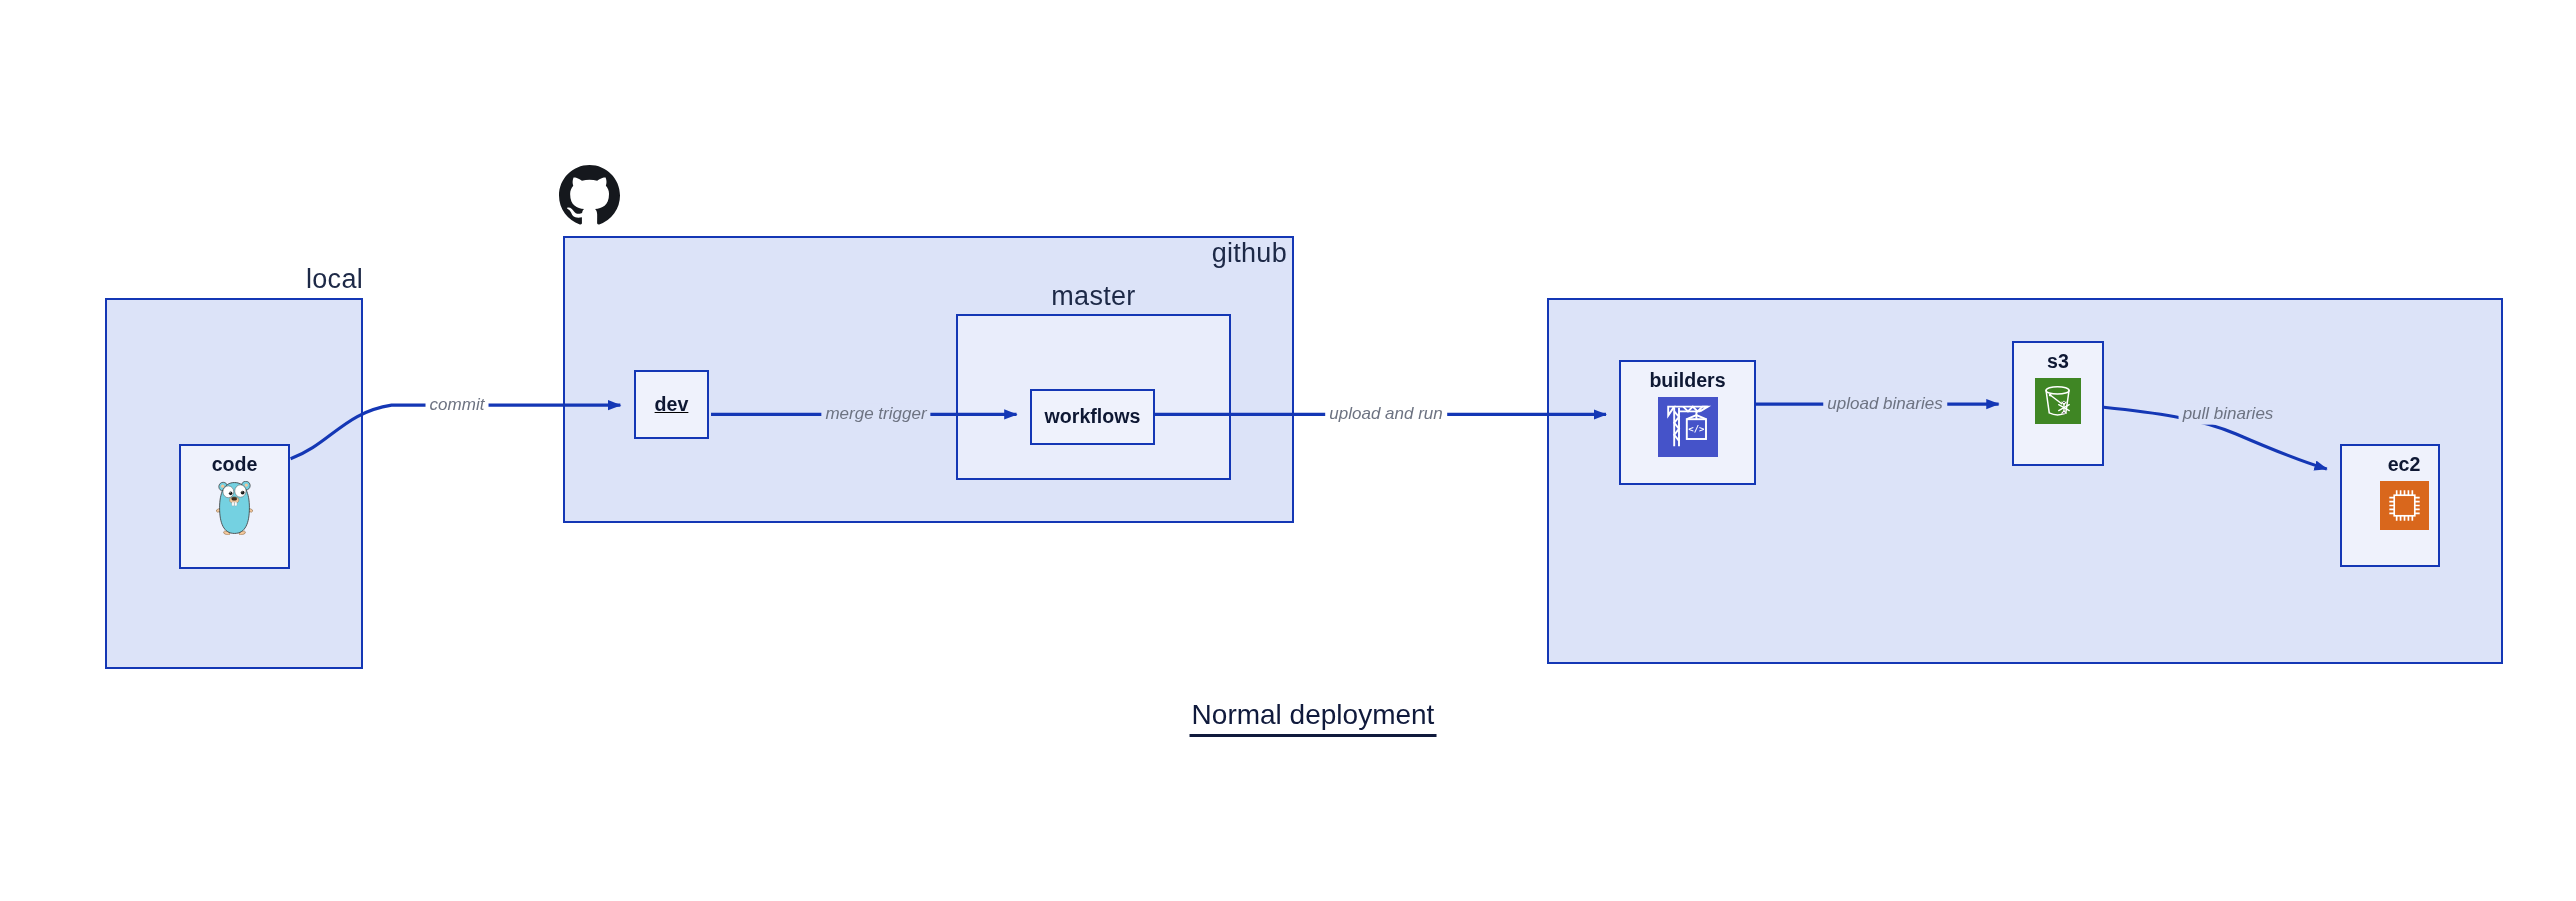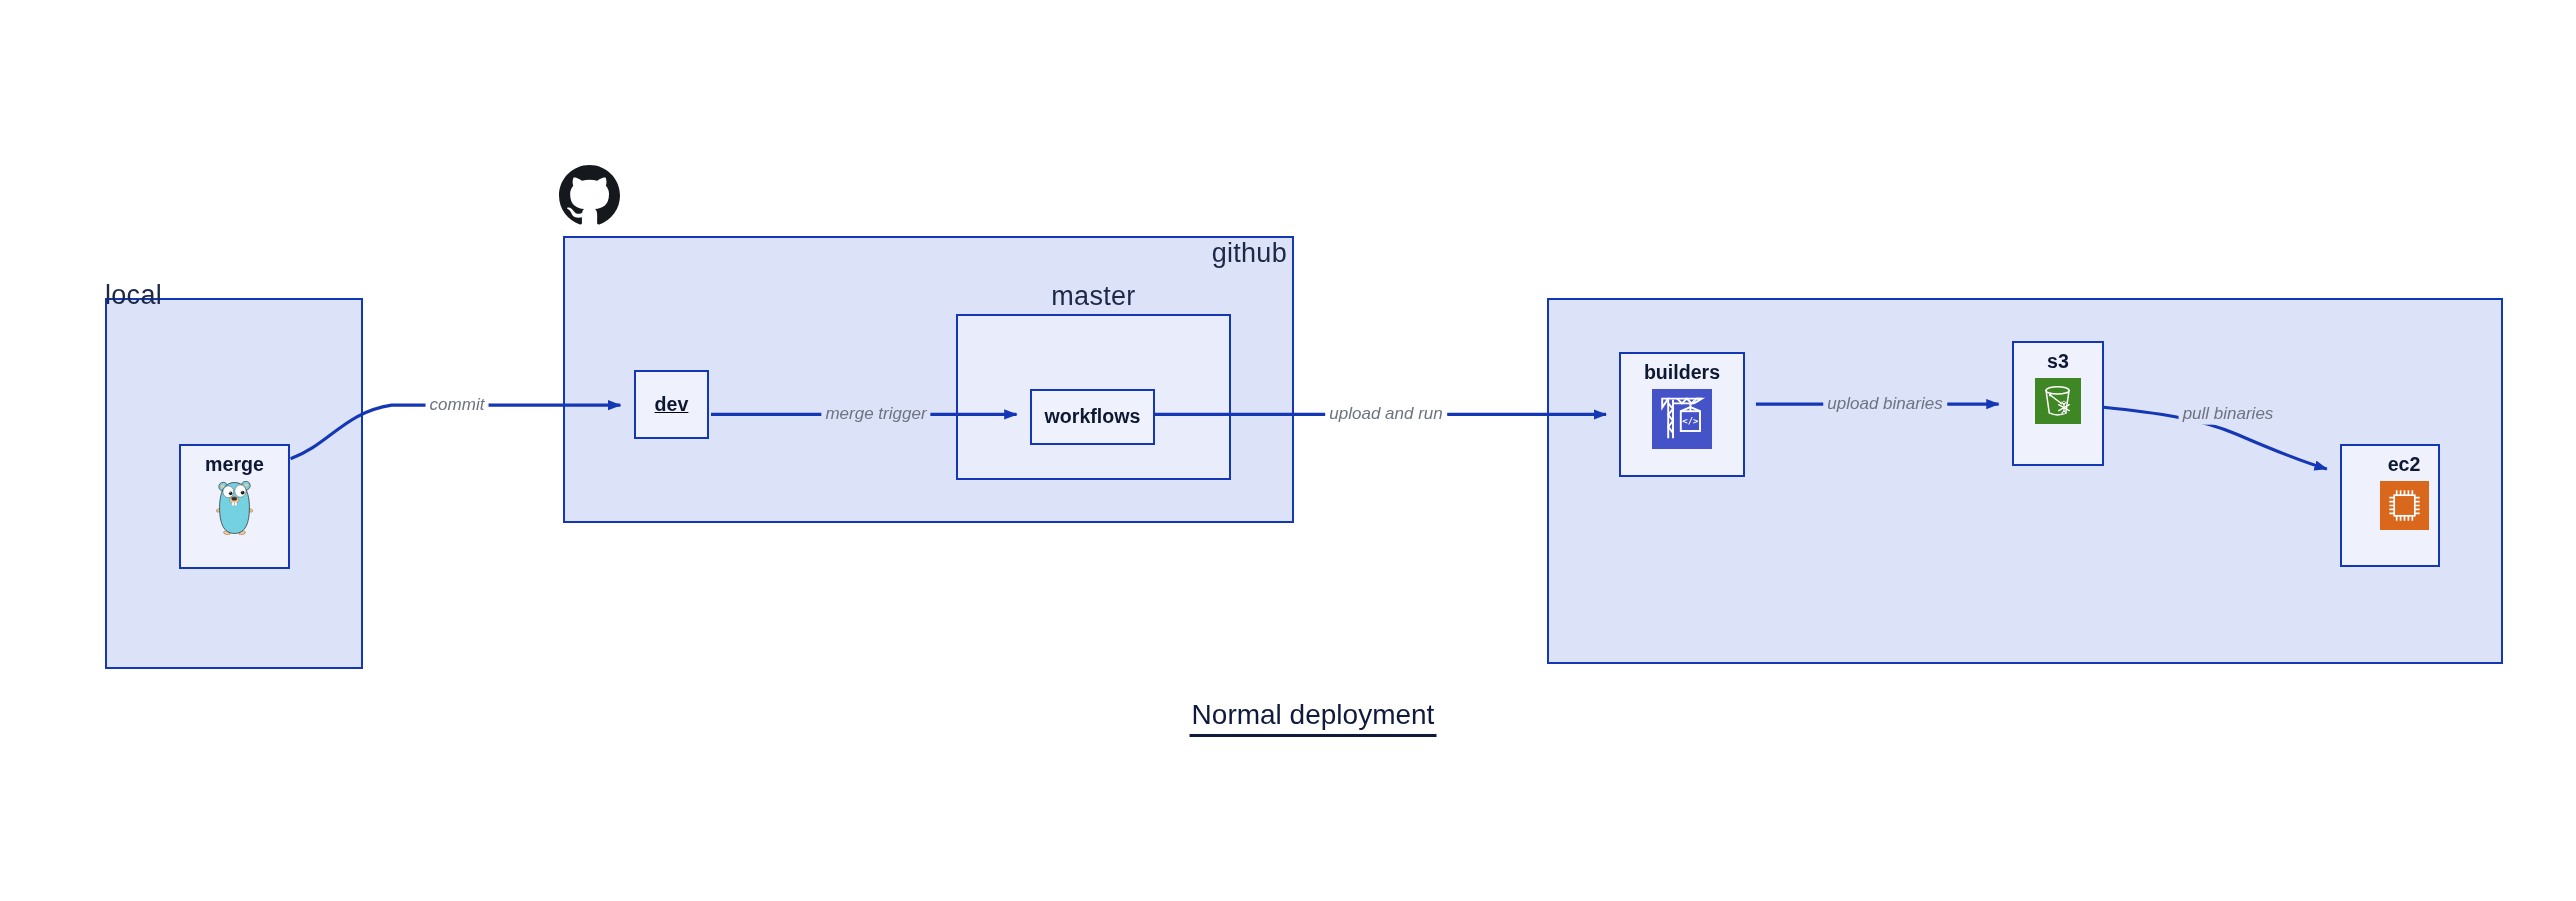--- a/index.html
+++ b/index.html
@@ -15,40 +15,40 @@
   }
   #box-local  { left:105px;  top:298px; width:258px;  height:371px; }
   #box-github { left:563px; top:236px; width:731px; height:287px; }
   #box-master { left:956px; top:314px; width:275px;  height:166px; background:#e9edfb; z-index:2; }
   #box-aws    { left:1547px; top:298px; width:956px; height:366px; }
 
   .glabel {
     position:absolute; font-size:27px; line-height:1.15; color:#1d2947;
     z-index:3; letter-spacing:0.3px;
   }
-  #label-local  { left:105px;  top:264px; width:258px;  text-align:left;margin-top:16px; }
+  #label-local  { left:105px;  top:264px; width:258px;  text-align:right; }
   #label-github { left:563px; top:202px; width:724px; text-align:right;margin-top:36px; }
   #label-master { left:956px; top:281px; width:275px;  text-align:center; }
   #label-aws    { left:1547px; top:263px; width:956px; text-align:center; }
 
   
   .node {
     position:absolute; box-sizing:border-box;
     border:2.6px solid #1437b5; background:#eff2fc; z-index:4;
     display:flex; flex-direction:column; align-items:center;
   }
   .node.toplabel { justify-content:flex-start; padding-top:8.2px; }
   .node.center   { justify-content:center; }
   .nlabel { font-size:19.6px; font-weight:bold; color:#0e1833; line-height:1.1; }
   .node .icon { margin-top:5.2px; }
 
   #node-code      { left:179px;  top:444px; width:111px; height:125px; }
   #node-dev       { left:634px; top:370px; width:75px; height:69px;text-decoration:underline; }
   #node-workflows { left:1030px; top:389px; width:125px; height:56px; }
-  #node-builders  { left:1619px; top:352px; width:126px; height:125px; }
+  #node-builders  { left:1619px; top:360px; width:137px; height:125px; }
   #node-s3        { left:2012px; top:341px; width:92px; height:125px; }
   #node-ec2       { left:2340px; top:444px; width:100px; height:123px;padding-left:28px; }
 
   
   #github-logo { position:absolute; left:559px; top:165px; z-index:5; }
 
   
   #edge-layer {
     position:absolute; left:0; top:0; width:2604px; height:902px;
     z-index:6; pointer-events:none;
@@ -85,21 +85,21 @@
 
   <div class="glabel" id="label-local">local</div>
   <div class="glabel" id="label-github">github</div>
   <div class="glabel" id="label-master">master</div>
 
   <svg id="github-logo" width="61" height="61" viewBox="0 0 16 16">
     <path fill="#15181d" fill-rule="evenodd" d="M8 0C3.58 0 0 3.58 0 8c0 3.54 2.29 6.53 5.47 7.59.4.07.55-.17.55-.38 0-.19-.01-.82-.01-1.49-2.01.37-2.53-.49-2.69-.94-.09-.23-.48-.94-.82-1.13-.28-.15-.68-.52-.01-.53.63-.01 1.08.58 1.23.82.72 1.21 1.87.87 2.33.66.07-.52.28-.87.51-1.07-1.78-.2-3.64-.89-3.64-3.95 0-.87.31-1.59.82-2.15-.08-.2-.36-1.02.08-2.12 0 0 .67-.21 2.2.82.64-.18 1.32-.27 2-.27s1.36.09 2 .27c1.53-1.04 2.2-.82 2.2-.82.44 1.1.16 1.92.08 2.12.51.56.82 1.27.82 2.15 0 3.07-1.87 3.75-3.65 3.95.29.25.54.73.54 1.48 0 1.07-.01 1.93-.01 2.2 0 .21.15.46.55.38A8.013 8.013 0 0 0 16 8c0-4.42-3.58-8-8-8z"></path>
   </svg>
 
   <div class="node toplabel" id="node-code">
-    <span class="nlabel">merge</span>
+    <span class="nlabel">code</span>
     <svg class="icon" width="37" height="54" viewBox="0 0 70 105">
       <circle cx="13" cy="11" r="8.5" fill="#74d1e1" stroke="#3a3a3a" stroke-width="1.4"></circle>
       <circle cx="12" cy="10" r="3.2" fill="#f2c79b"></circle>
       <circle cx="57" cy="9" r="8.5" fill="#74d1e1" stroke="#3a3a3a" stroke-width="1.4"></circle>
       <circle cx="58" cy="8" r="3.2" fill="#f2c79b"></circle>
       <ellipse cx="4.5" cy="57" rx="5" ry="3" fill="#f2c79b" stroke="#8a6a48" stroke-width="1" transform="rotate(-22 4.5 57)"></ellipse>
       <ellipse cx="65.5" cy="57" rx="5" ry="3" fill="#f2c79b" stroke="#8a6a48" stroke-width="1" transform="rotate(22 65.5 57)"></ellipse>
       <ellipse cx="20" cy="101" rx="6.5" ry="3.4" fill="#f2c79b" stroke="#8a6a48" stroke-width="1" transform="rotate(18 20 101)"></ellipse>
       <ellipse cx="50" cy="101" rx="6.5" ry="3.4" fill="#f2c79b" stroke="#8a6a48" stroke-width="1" transform="rotate(-18 50 101)"></ellipse>
       <path d="M35 3 C14 3 6 24 6 52 C6 82 14 102 35 102 C56 102 64 82 64 52 C64 24 56 3 35 3 Z" fill="#74d1e1" stroke="#3a3a3a" stroke-width="1.6"></path>

